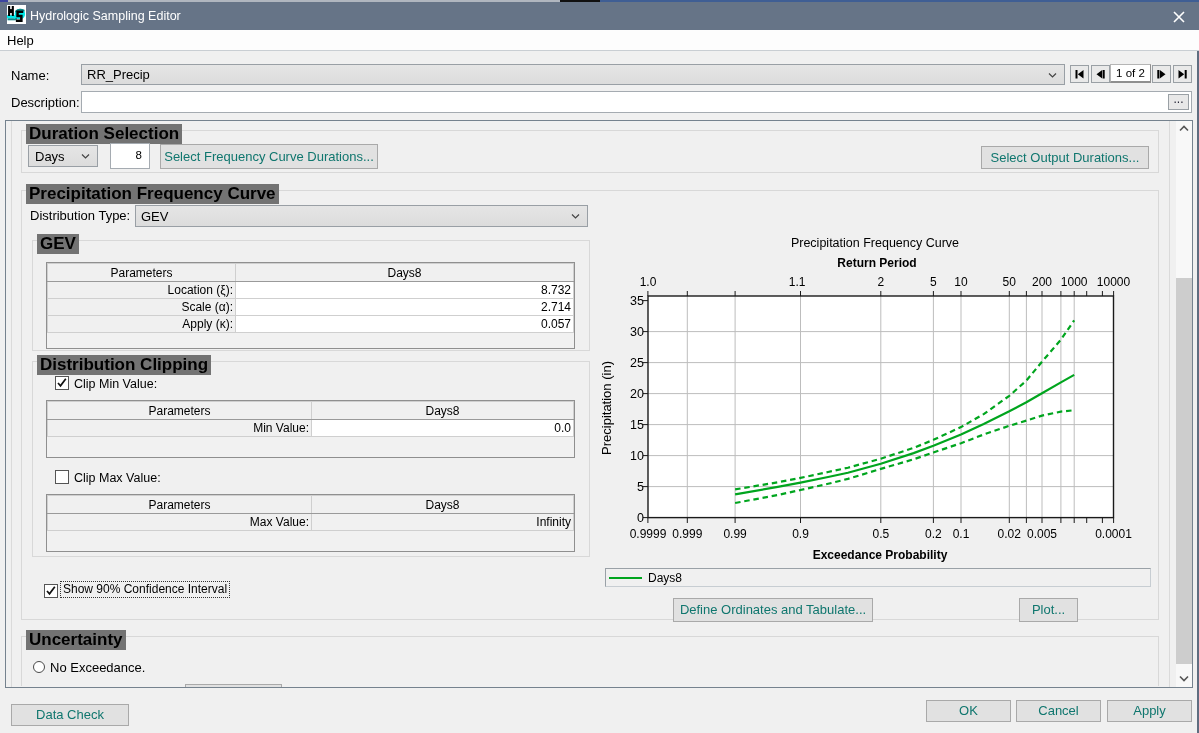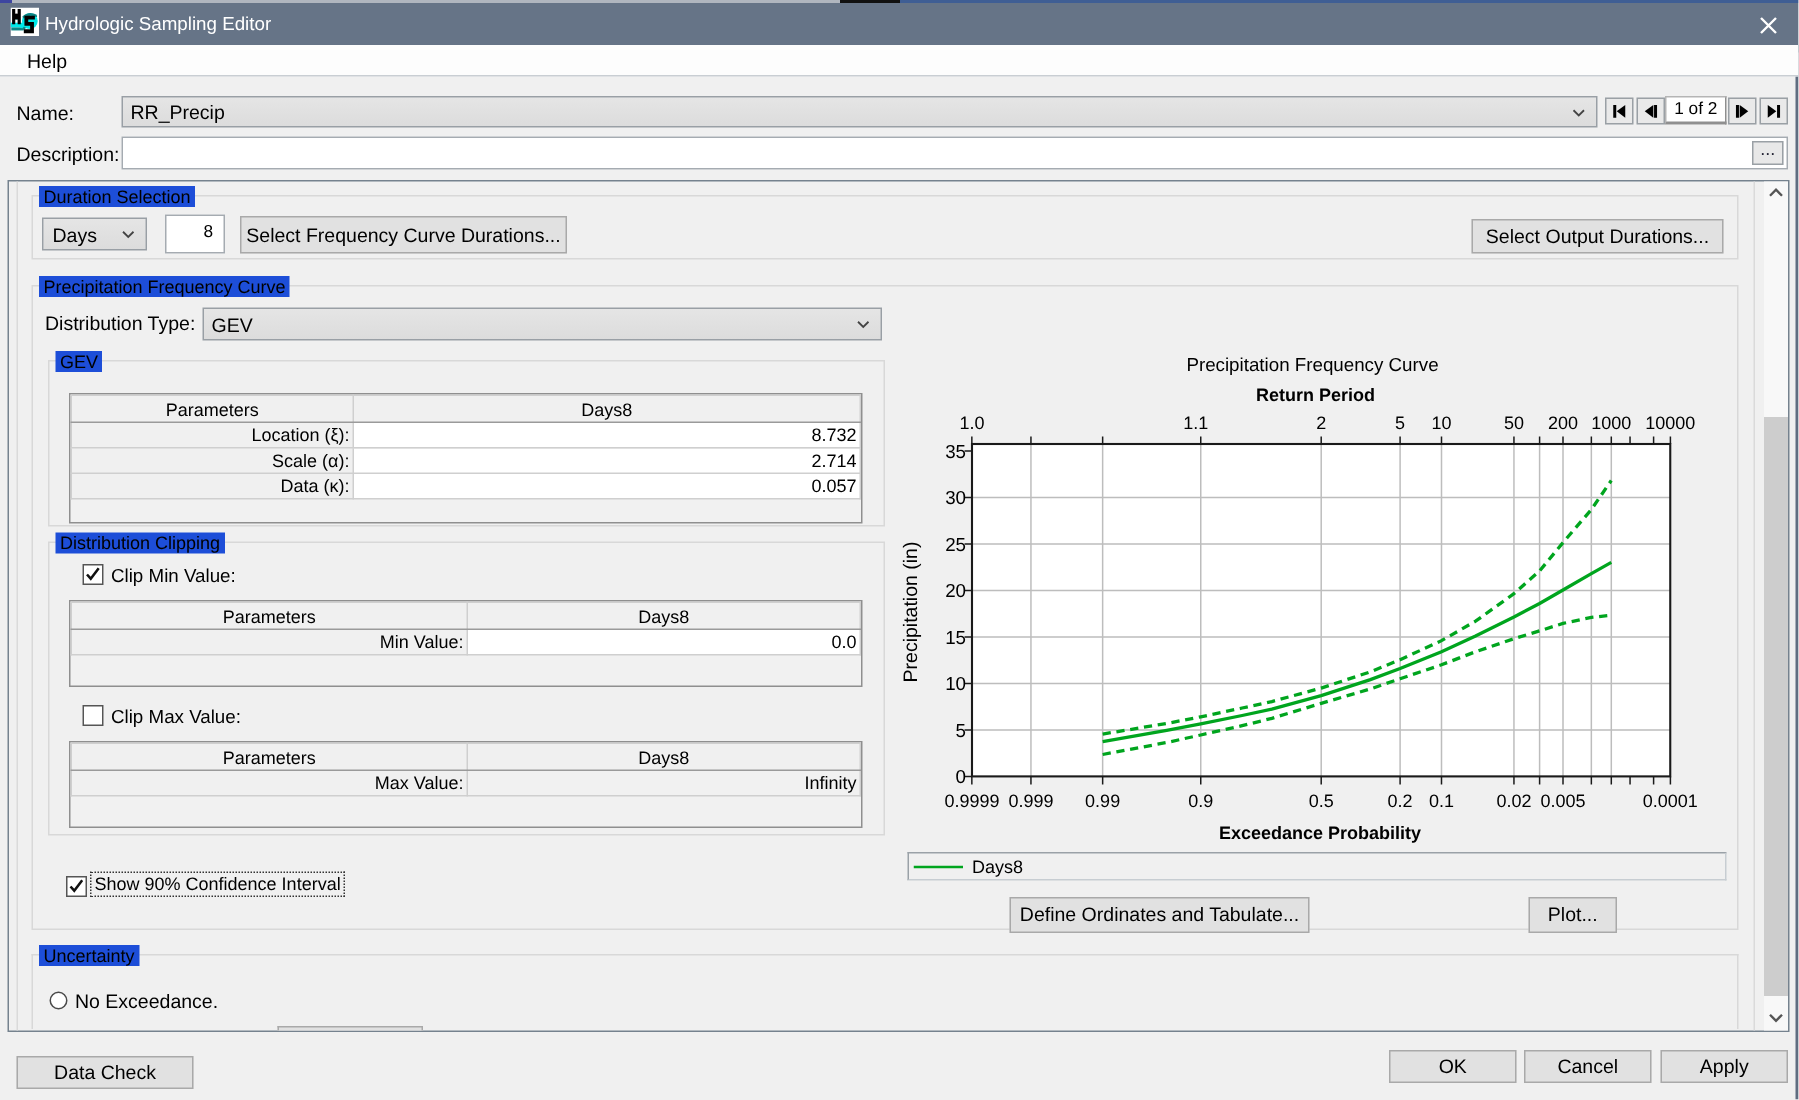--- a/index.html
+++ b/index.html
@@ -1,24 +1,24 @@
 <!DOCTYPE html>
 <html><head>
 <meta charset="utf-8">
 <style>
 * { margin:0; padding:0; box-sizing:border-box; }
 html,body { width:1199px; height:733px; overflow:hidden; }
 body { font-family:"Liberation Sans", sans-serif; background:#f0f0f0; position:relative; font-size:13px; color:#000; }
 .abs { position:absolute; }
-.btn { position:absolute; background:#e1e1e1; border:1px solid #a9a9a9; text-align:center; font-size:13px; color:#000000; }
+.btn { position:absolute; background:#e1e1e1; border:1px solid #a9a9a9; text-align:center; font-size:13px; color:#0f766e; }
 .combo { position:absolute; background:linear-gradient(#e5e5e5,#dcdcdc); border:1px solid #999fa5; }
 .combo .cv { position:absolute; right:7px; top:50%; margin-top:-4px; width:9px; height:9px; }
 .field { position:absolute; background:#fff; border:1px solid #a5abb1; }
 .grp { position:absolute; border:1px solid #d8d8d8; }
-.grplab { position:absolute; background:#1d4ed8; padding:0 3px; font-size:12px; white-space:nowrap; }
+.grplab { position:absolute; background:#737373; padding:0 3px; font-size:17px; white-space:nowrap;font-weight:bold; }
 .cb { position:absolute; width:14px; height:14px; background:#fff; border:1px solid #555; }
 table { border-collapse:collapse; }
 </style>
 </head>
 <body>
 
 <div class="abs" style="left:0;top:0;width:1199px;height:2px;background:#b0b6bf;"></div>
 <div class="abs" style="left:560px;top:0;width:40px;height:2px;background:#111;"></div>
 <div class="abs" style="left:600px;top:0;width:599px;height:2px;background:#3f5e94;"></div>
 <div class="abs" style="left:0;top:0;width:8px;height:3px;background:#3d45a0;"></div>
@@ -39,21 +39,21 @@
   </svg>
   <span class="abs" style="left:30px;top:7px;color:#fff;font-size:12.5px;">Hydrologic Sampling Editor</span>
   <svg class="abs" style="left:1172px;top:8px;" width="14" height="14" viewBox="0 0 14 14">
     <path d="M2 2 L12 12 M12 2 L2 12" stroke="#fff" stroke-width="1.6"></path>
   </svg>
 </div>
 
 <div class="abs" style="left:1197px;top:30px;width:2px;height:703px;background:#5f6d80;"></div>
 
 <div class="abs" style="left:0;top:30px;width:1199px;height:21px;background:#fdfdfd;border-bottom:1px solid #c9ced3;">
-  <span class="abs" style="left:18px;top:3px;font-size:13px;">Help</span>
+  <span class="abs" style="left:7px;top:3px;font-size:13px;">Help</span>
 </div>
 
 <span class="abs" style="left:11px;top:68px;">Name:</span>
 <div class="combo" style="left:81px;top:64px;width:984px;height:21px;">
   <span class="abs" style="left:5px;top:2px;">RR_Precip</span>
   <svg class="cv" viewBox="0 0 9 9">
       <path d="M1 2.5 L4.5 6 L8 2.5" fill="none" stroke="#444" stroke-width="1.2"></path>
     </svg>
 </div>
 
@@ -144,21 +144,21 @@
         </tr>
 <tr>
           <td class="lab">Location (ξ):</td>
           <td class="val">8.732</td>
         </tr>
 <tr>
           <td class="lab">Scale (α):</td>
           <td class="val">2.714</td>
         </tr>
 <tr>
-          <td class="lab">Data (κ):</td>
+          <td class="lab">Apply (κ):</td>
           <td class="val">0.057</td>
         </tr>
 </tbody>
     </table>
 </div>
 
 <div class="grp" style="left:32px;top:361px;width:558px;height:196px;"></div>
 <span class="grplab" style="left:37px;top:355px;">Distribution Clipping</span>
 
 <div class="cb" style="left:55px;top:376px;"><svg width="12" height="12" viewBox="0 0 12 12">

